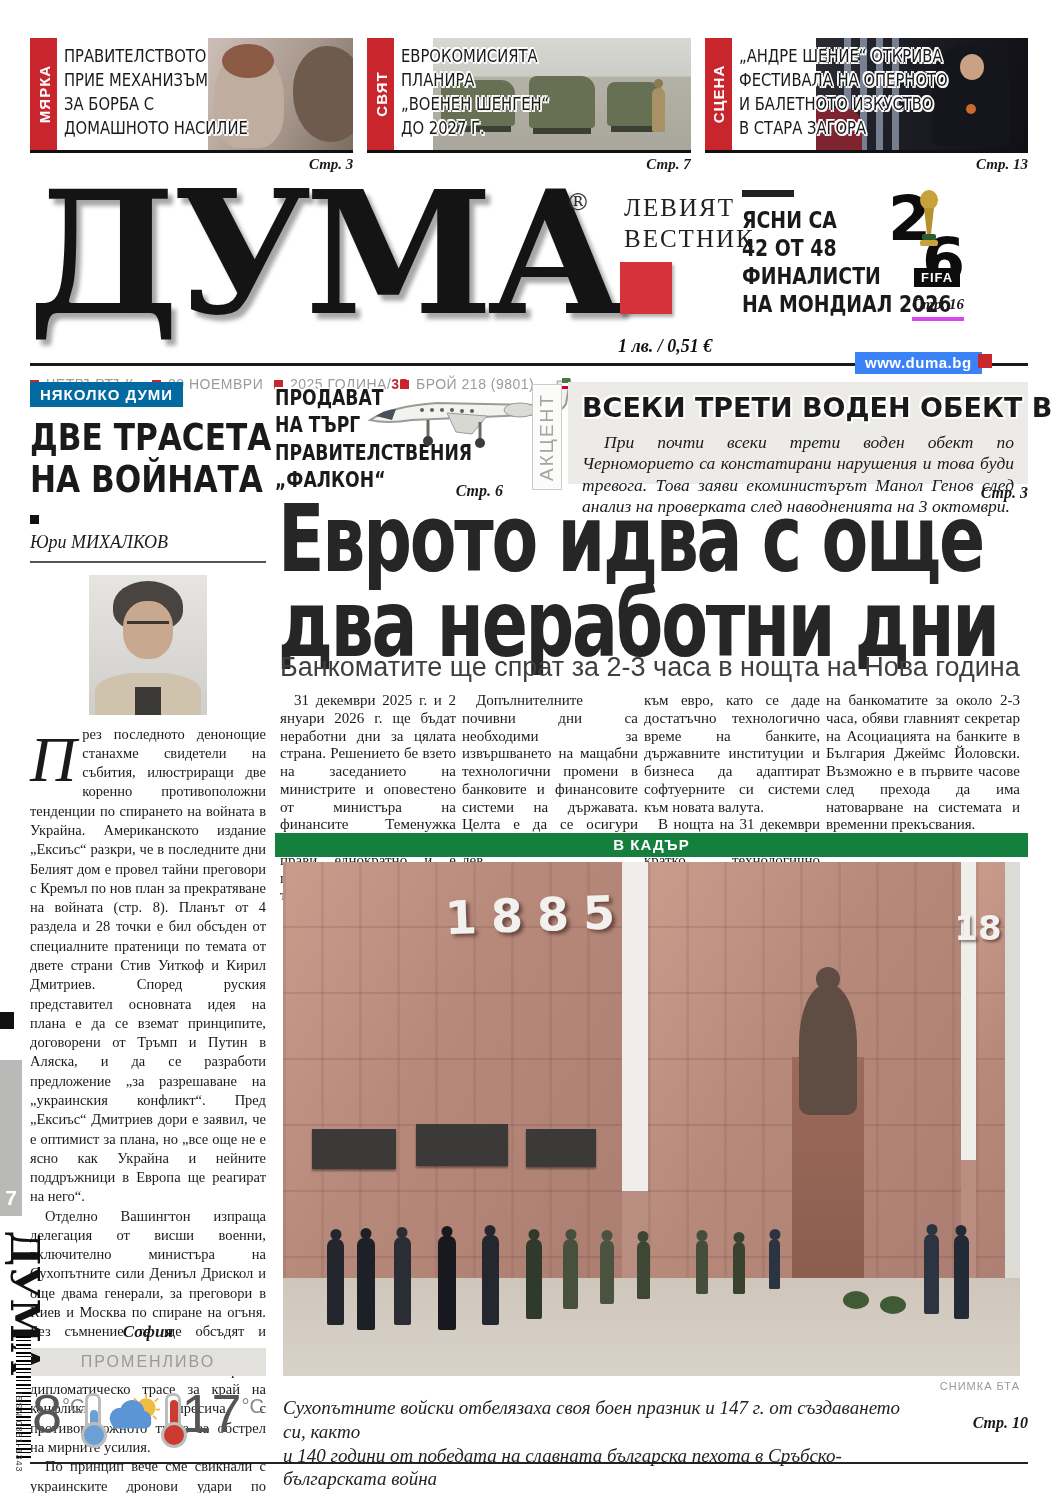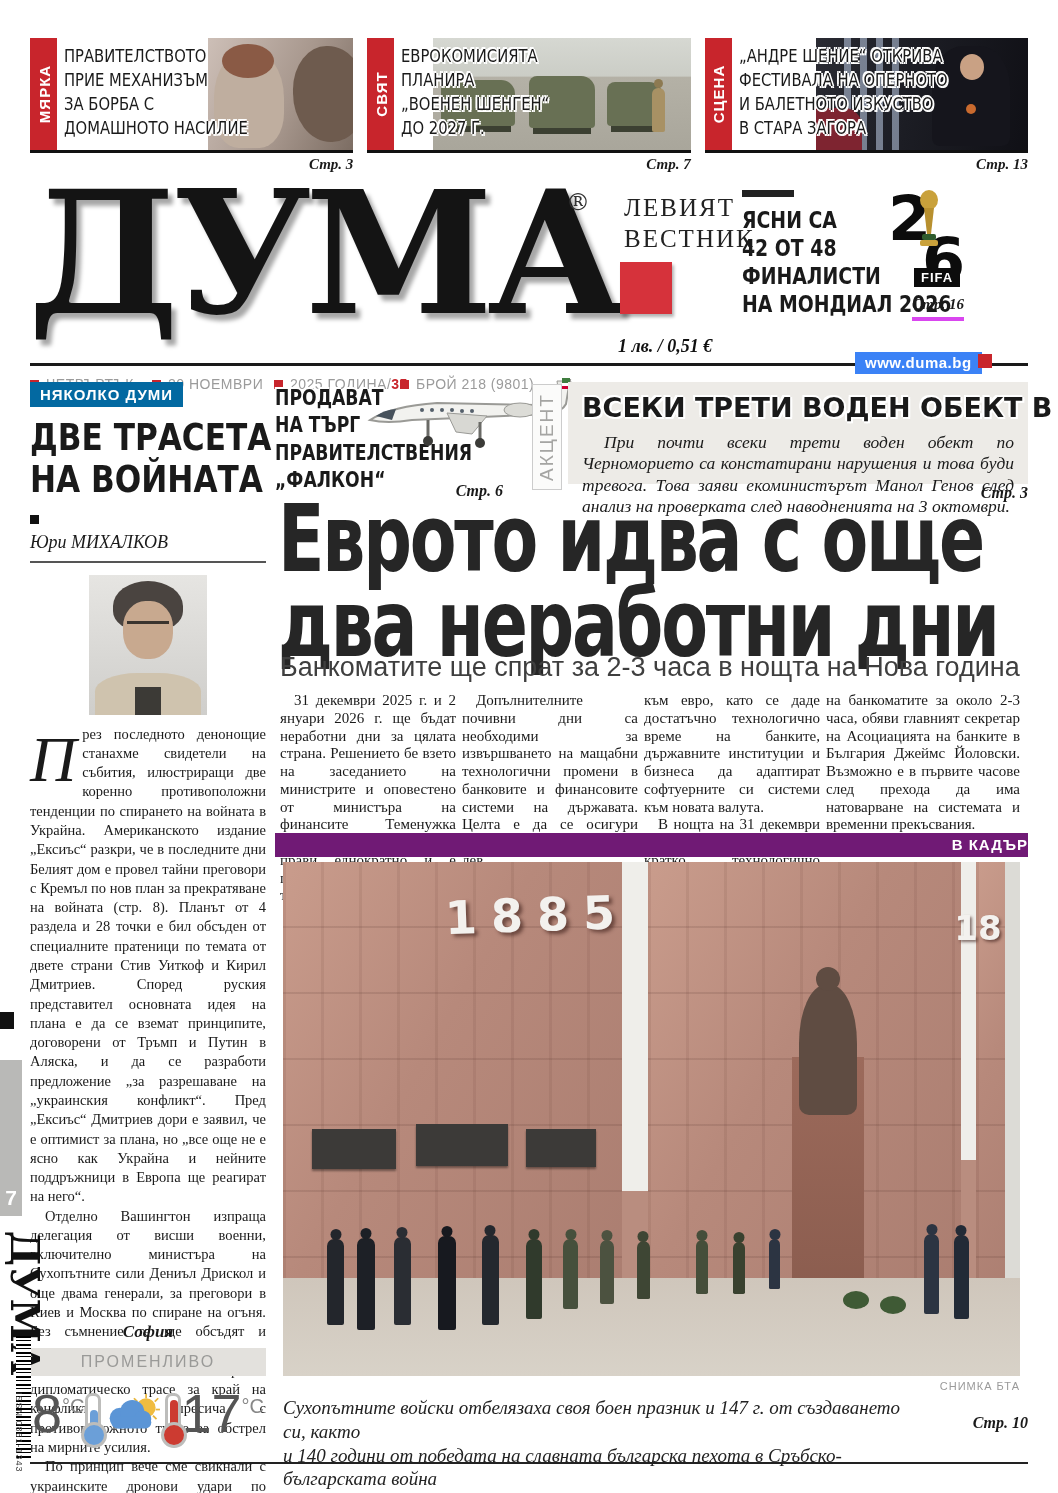--- a/index.html
+++ b/index.html
@@ -107,22 +107,22 @@
   .akbody{margin-top:6px;font:italic 17.5px/1.22 "Liberation Serif",serif;text-align:justify;}
   .akbody p{margin:0;text-indent:22px;}
   .p3{left:900px;top:484px;width:128px;text-align:right;font:bold italic 16px "Liberation Serif",serif;}
   .leadh{left:278px;top:498px;font-family:"DejaVu Sans",sans-serif;font-weight:bold;color:#262626;}
   .leadh .ll{font-size:92px;line-height:.92;letter-spacing:-3px;transform:scaleX(.74);transform-origin:0 0;white-space:nowrap;}
   .leadsub{left:280px;top:652px;font:27px "Liberation Sans",sans-serif;color:#3f3f3f;}
   .lcol{top:692px;width:176px;font-size:15px;line-height:1.185;text-align:justify;}
   .lcol p{margin:0;text-indent:14px;}
   .lcol p.cont{text-indent:0;}
   .pg25{text-align:right;font:bold italic 15px "Liberation Serif",serif;margin-top:2px;}
-  .vkadar{left:275px;top:833px;width:753px;height:24px;background:#701a75;color:#fff;
-          font:bold 15px/24px "Liberation Sans",sans-serif;text-align:right;letter-spacing:1px;}
+  .vkadar{left:275px;top:833px;width:753px;height:24px;background:#15803d;color:#fff;
+          font:bold 15px/24px "Liberation Sans",sans-serif;text-align:center;letter-spacing:1px;}
   
   .photo{left:283px;top:862px;width:737px;height:514px;background:#b98d7f;overflow:hidden;}
   .stone{position:absolute;top:0;bottom:0;
      background:linear-gradient(120deg,#c99c8c 0%,#b7897b 40%,#a97c6f 100%);}
   .stone::after{content:"";position:absolute;inset:0;
      background:repeating-linear-gradient(90deg,rgba(90,50,40,.10) 0 3px,transparent 3px 38px),
                 repeating-linear-gradient(180deg,transparent 0 64px,rgba(60,30,25,.12) 64px 66px);}
   .slit{position:absolute;top:0;background:#efeeea;}
   .skyedge{position:absolute;right:0;top:0;bottom:0;width:18px;background:#dcdbd6;}
   .ph-year{position:absolute;left:22%;top:5%;color:#f3f1ee;font:bold 46px "DejaVu Sans",sans-serif;

